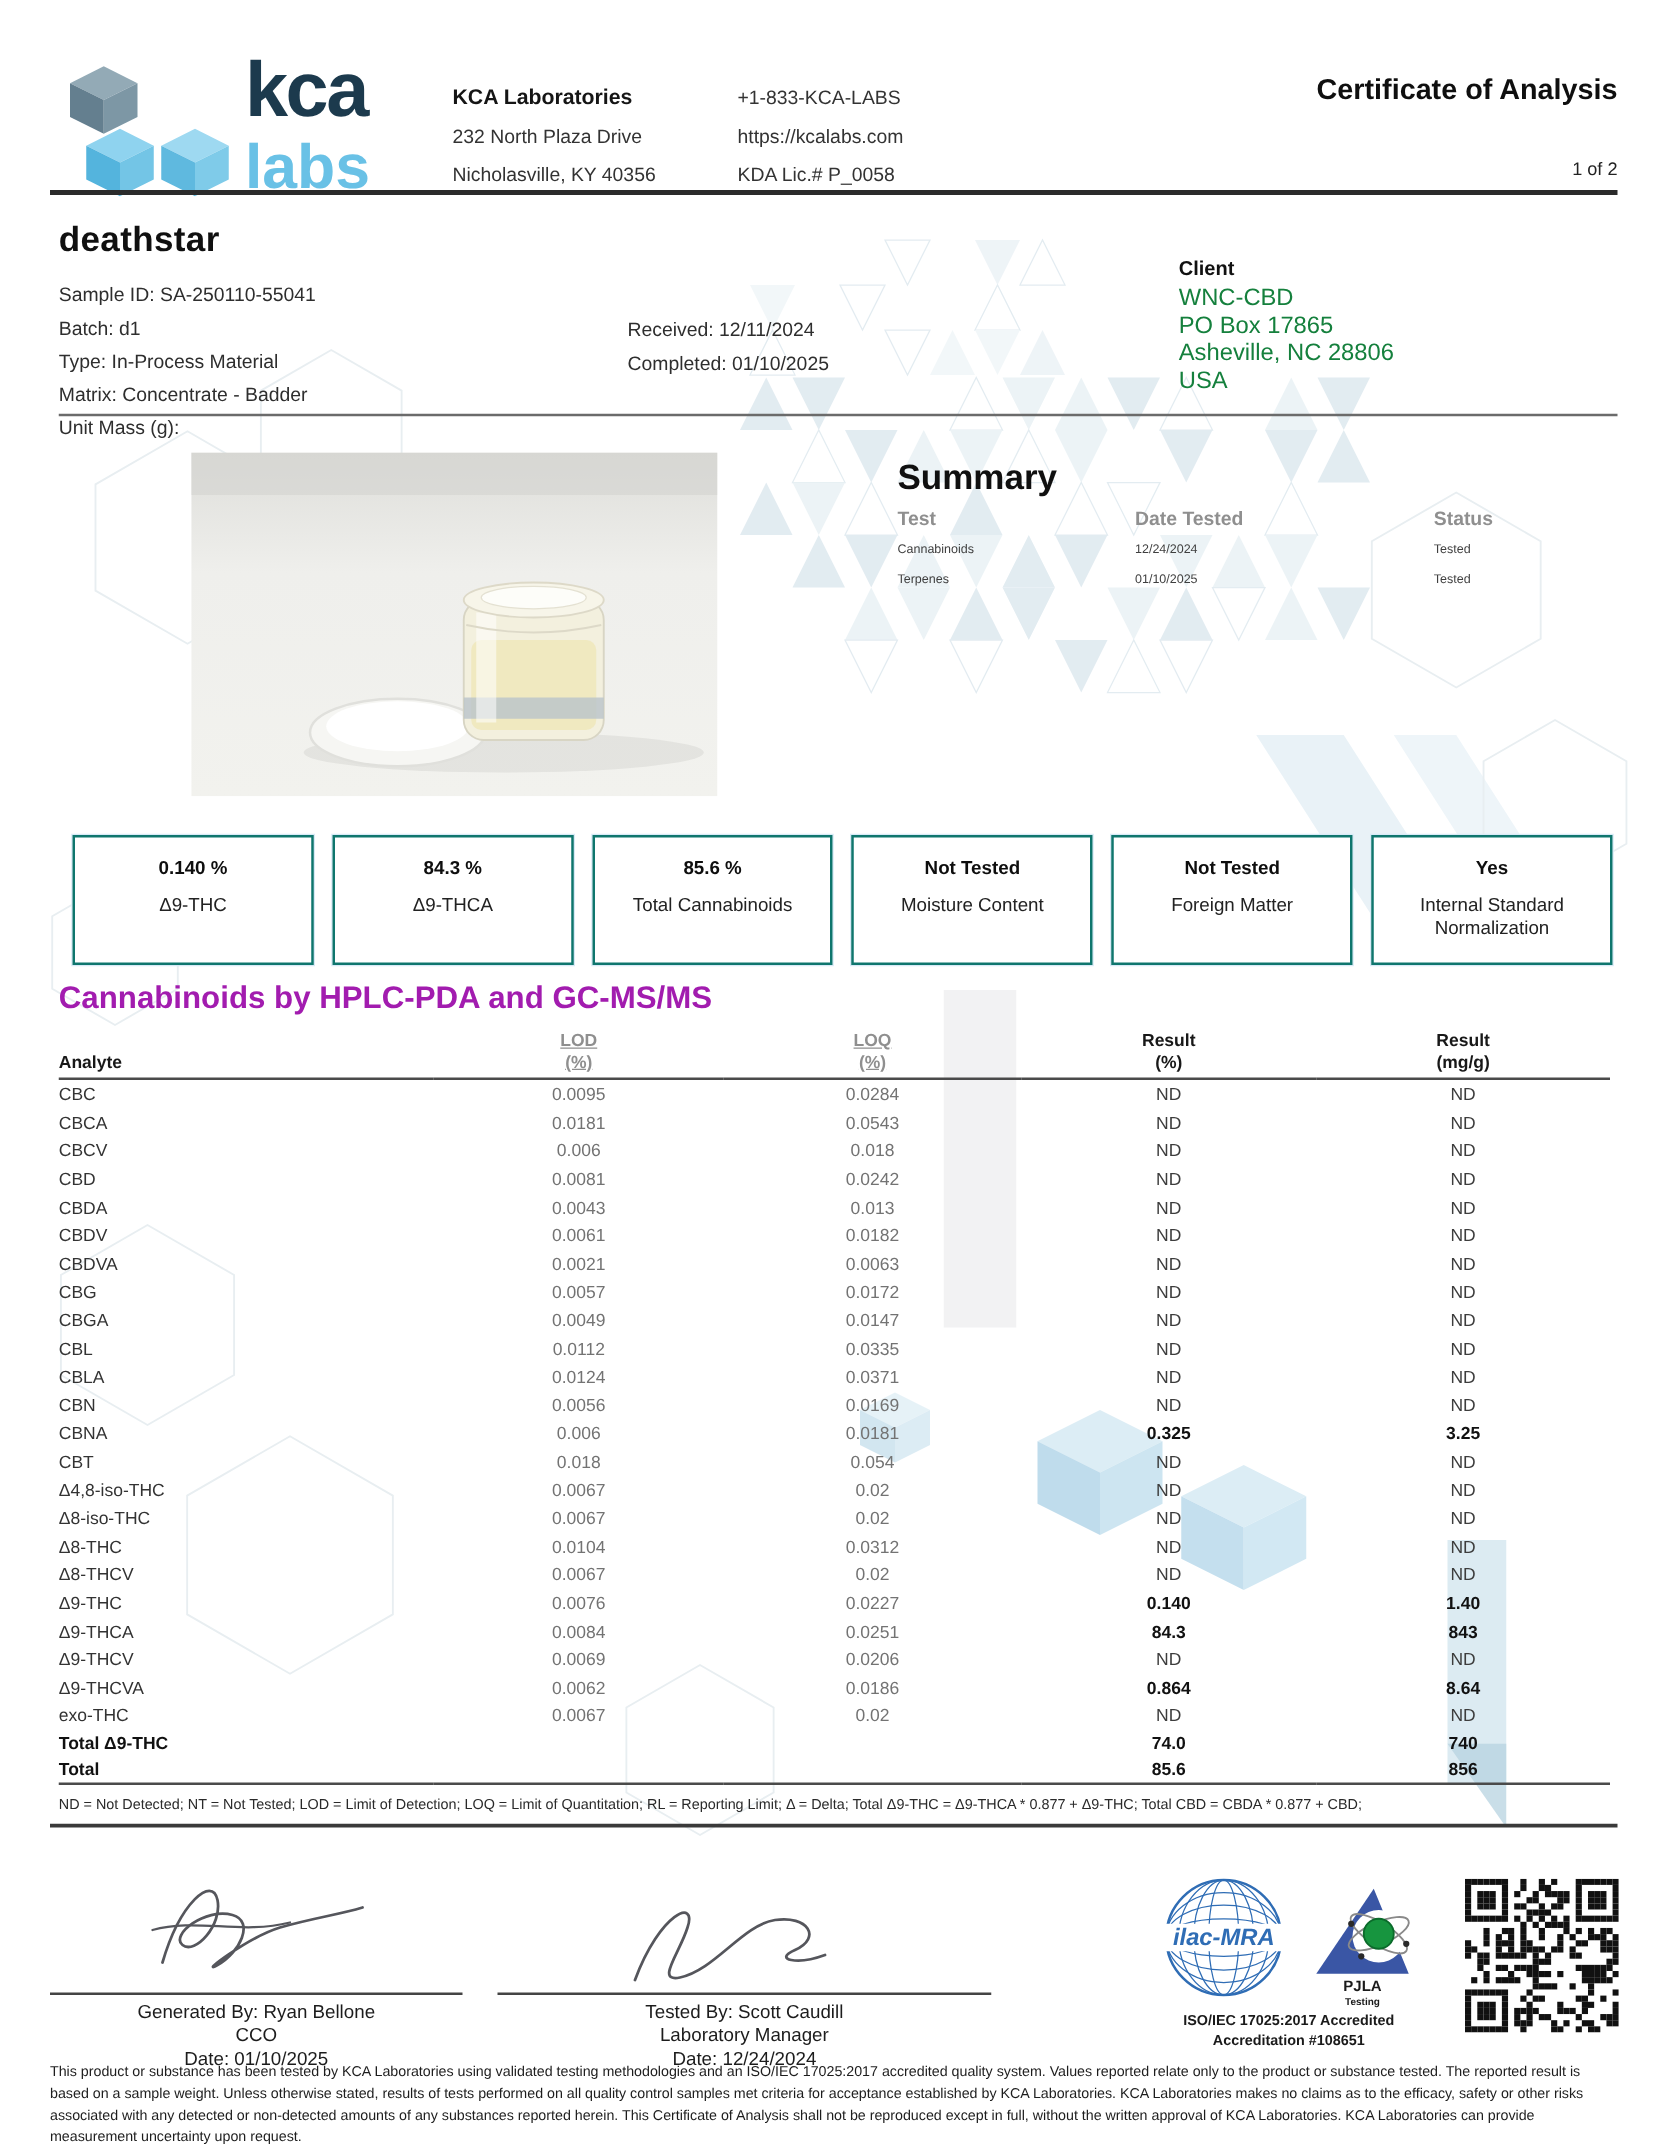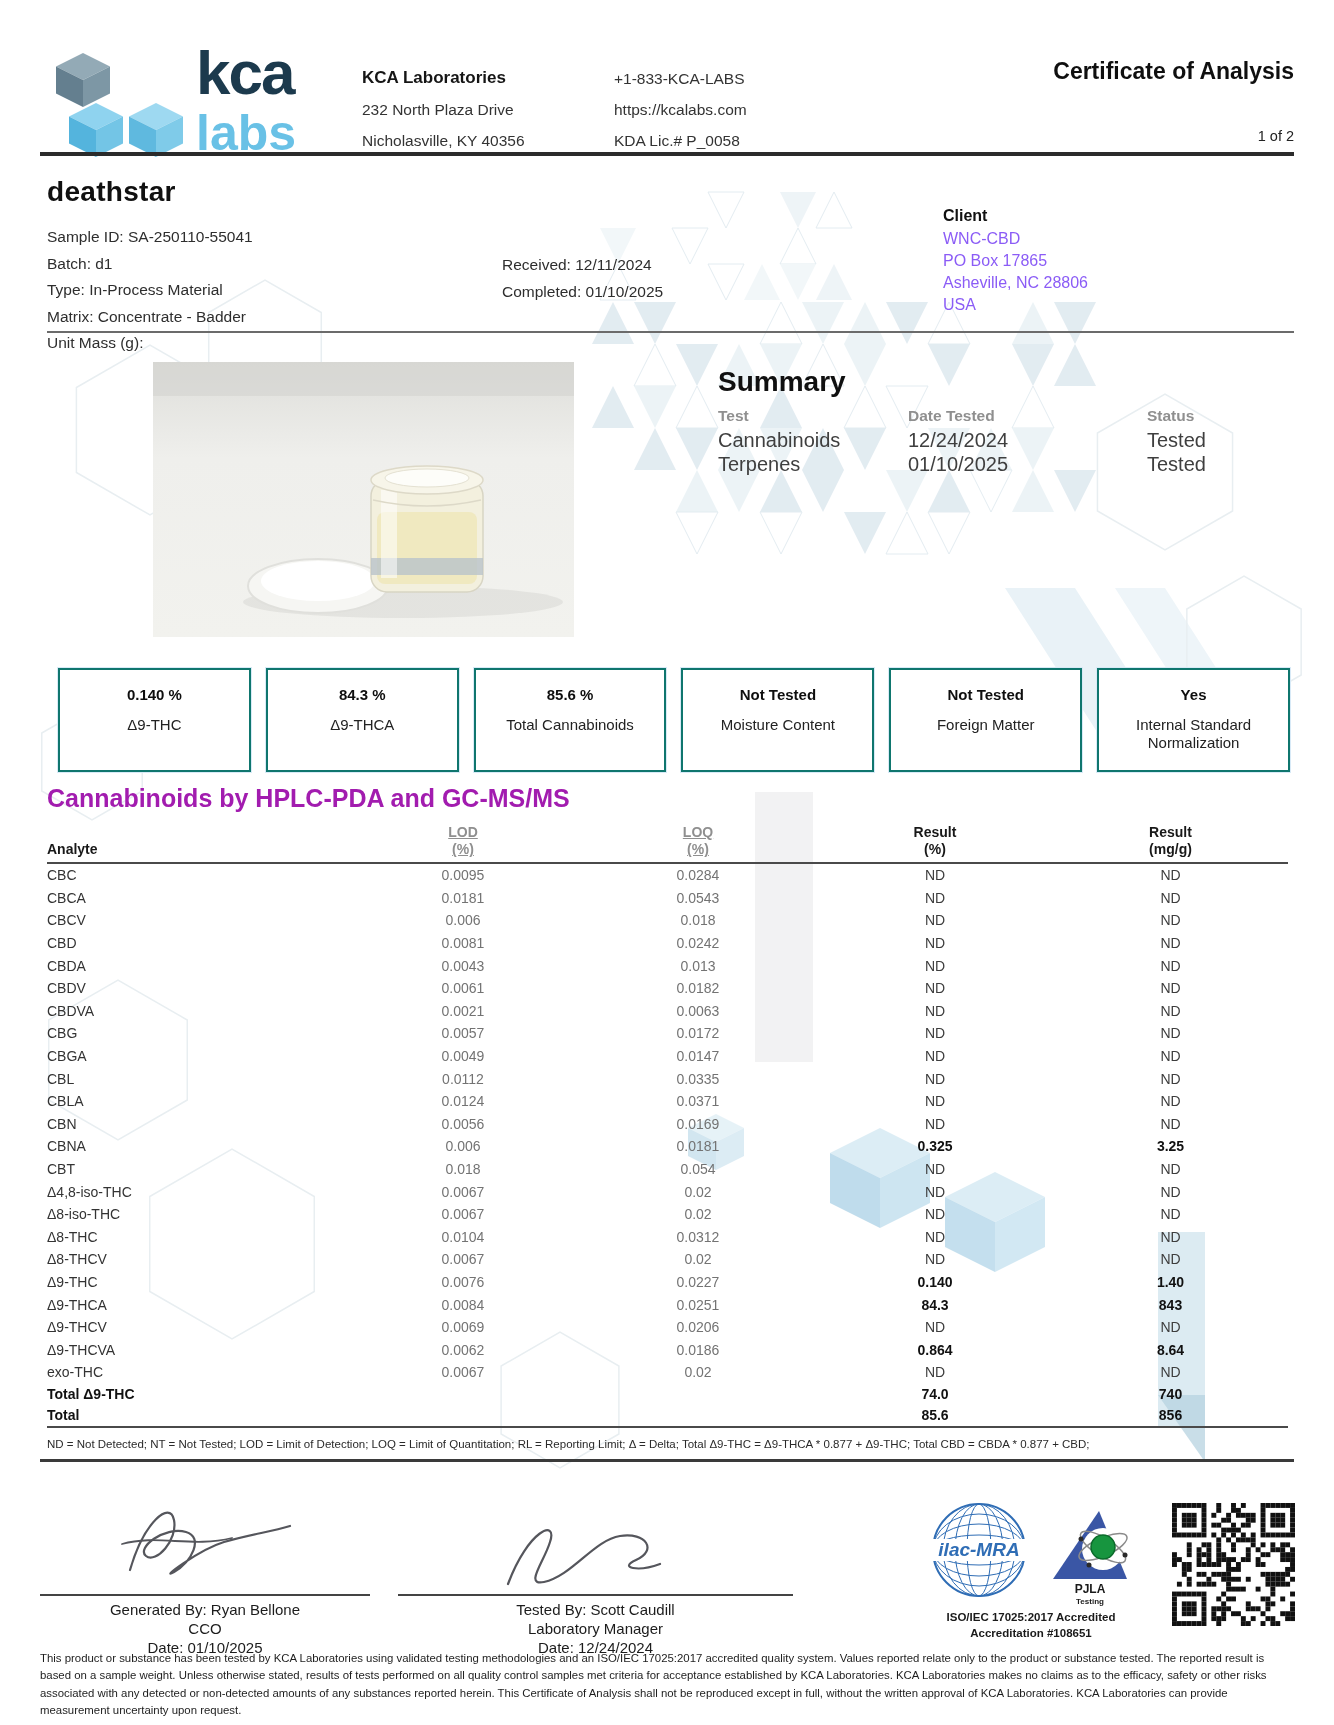--- a/index.html
+++ b/index.html
@@ -13,26 +13,26 @@
   .logo-labs{font-size:50px;font-weight:bold;color:#69c1e6;line-height:1;margin-top:4px;}
   .lab-name{font-weight:bold;font-size:17px;color:#151515;}
   .hline{font-size:15.5px;color:#333;margin-top:13px;}
   .doc-title{font-size:23px;font-weight:bold;color:#0f0f0f;text-align:left;}
   .page-num{font-size:14.5px;color:#222;text-align:right;}
   .rule{background:#2b2b2b;}
   
   .sample-name{font-size:28px;font-weight:bold;color:#101010;letter-spacing:.3px;}
   .info-line{font-size:15.5px;color:#2e2e2e;line-height:26.5px;}
   .client-label{font-size:16px;font-weight:bold;color:#111;line-height:24px;}
-  .client-line{font-size:16px;color:#8b5cf6;line-height:22px;}
+  .client-line{font-size:19px;color:#15803d;line-height:22px;}
   
   .summary-title{font-size:28px;font-weight:bold;color:#101010;}
   .sum-grid{display:grid;grid-template-columns:190px 239px 131px;}
   .sum-h{color:#8f8f8f;font-weight:bold;font-size:15.5px;line-height:24px;}
-  .sum-c{color:#3f3f3f;font-size:20px;line-height:24px;}
+  .sum-c{color:#3f3f3f;font-size:10px;line-height:24px;}
   
   .boxes{display:flex;gap:15px;}
   .rbox{flex:1;border:2px solid #0f766e;background:#fff;text-align:center;box-shadow:0 0 0 1px #d8eaf7;}
   .box-value{margin-top:16px;font-size:15px;font-weight:bold;color:#0e0e0e;}
   .box-label{margin-top:13px;font-size:15px;color:#222;line-height:18px;padding:0 12px;}
   
   .section-title{font-size:25px;font-weight:bold;color:#a21caf;}
   table.cann{border-collapse:collapse;table-layout:fixed;width:1241px;}
   table.cann th{vertical-align:bottom;padding:0 0 4px 0;border-bottom:2.5px solid #4a4a4a;font-size:14px;}
   .th-l{text-align:left;color:#181818;}
@@ -161,21 +161,21 @@
   </svg>
   <div class="abs z" style="left:196px;top:30px">
     <div class="logo-kca">kca</div>
     <div class="logo-labs">labs</div>
   </div>
   <div class="abs z" style="left:362px;top:68px">
     <div class="lab-name">KCA Laboratories</div>
     <div class="hline">232 North Plaza Drive</div>
     <div class="hline">Nicholasville, KY 40356</div>
   </div>
-  <div class="abs z" style="left:614px;top:70px">
+  <div class="abs z" style="left:590px;top:70px">
     <div class="hline" style="margin-top:0">+1-833-KCA-LABS</div>
     <div class="hline">https://kcalabs.com</div>
     <div class="hline">KDA Lic.# P_0058</div>
   </div>
   <div class="abs z doc-title" style="right:40px;top:58px">Certificate of Analysis</div>
   <div class="abs z page-num" style="right:40px;top:128px">1 of 2</div>
 
   <div class="abs z rule" style="left:40px;top:152px;width:1254px;height:4px"></div>
 
   <div class="abs z sample-name" style="left:47px;top:176px">deathstar</div>

